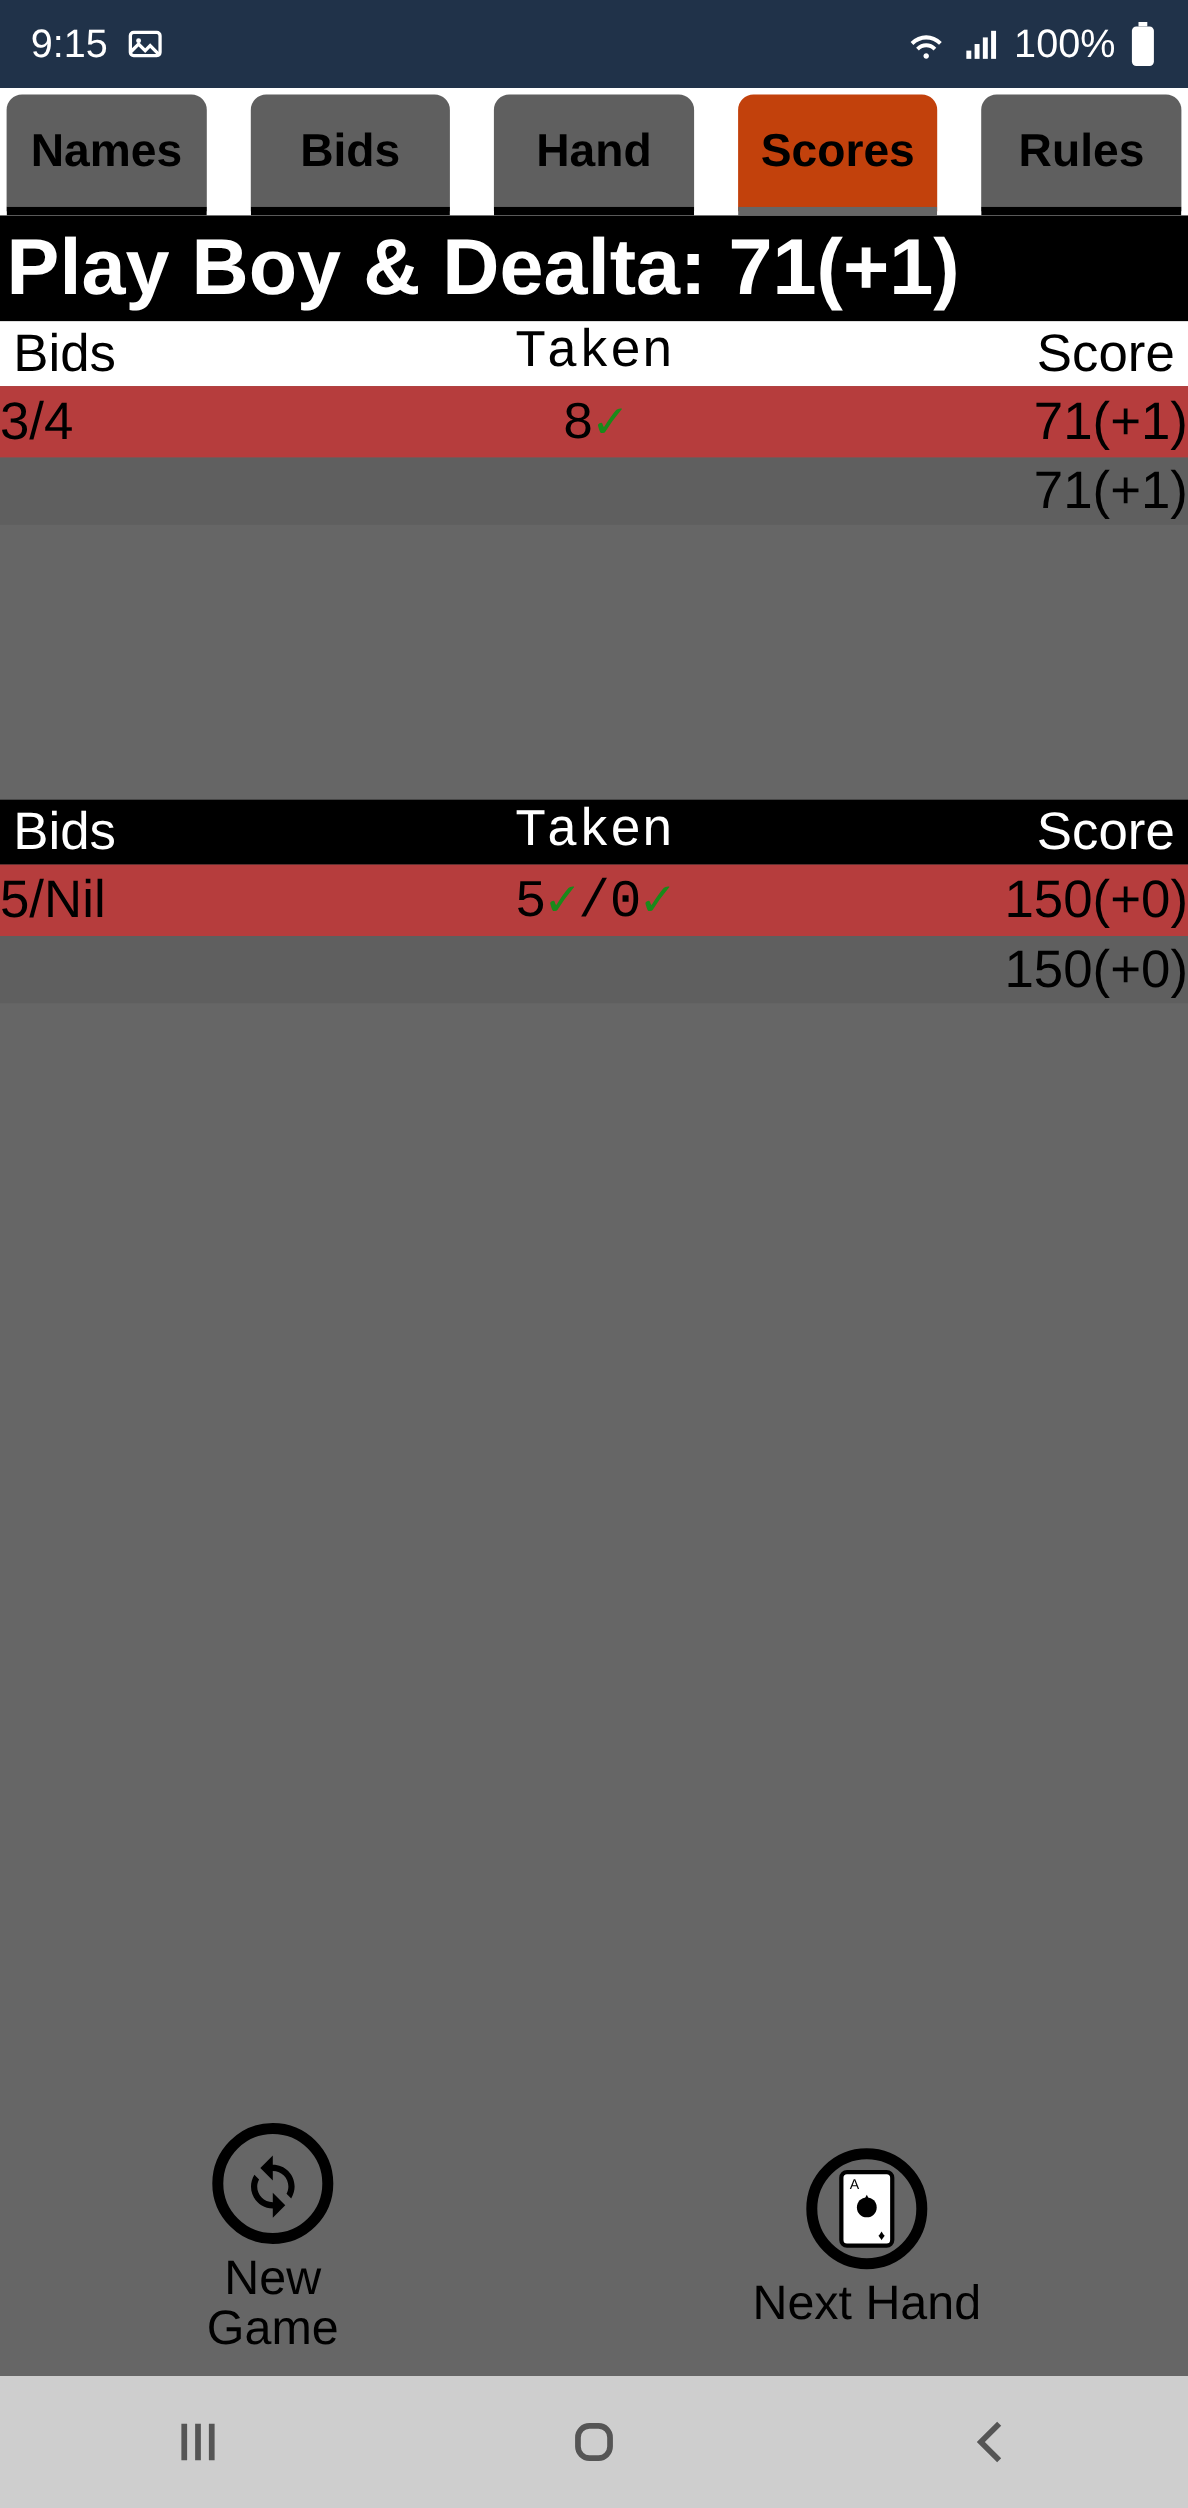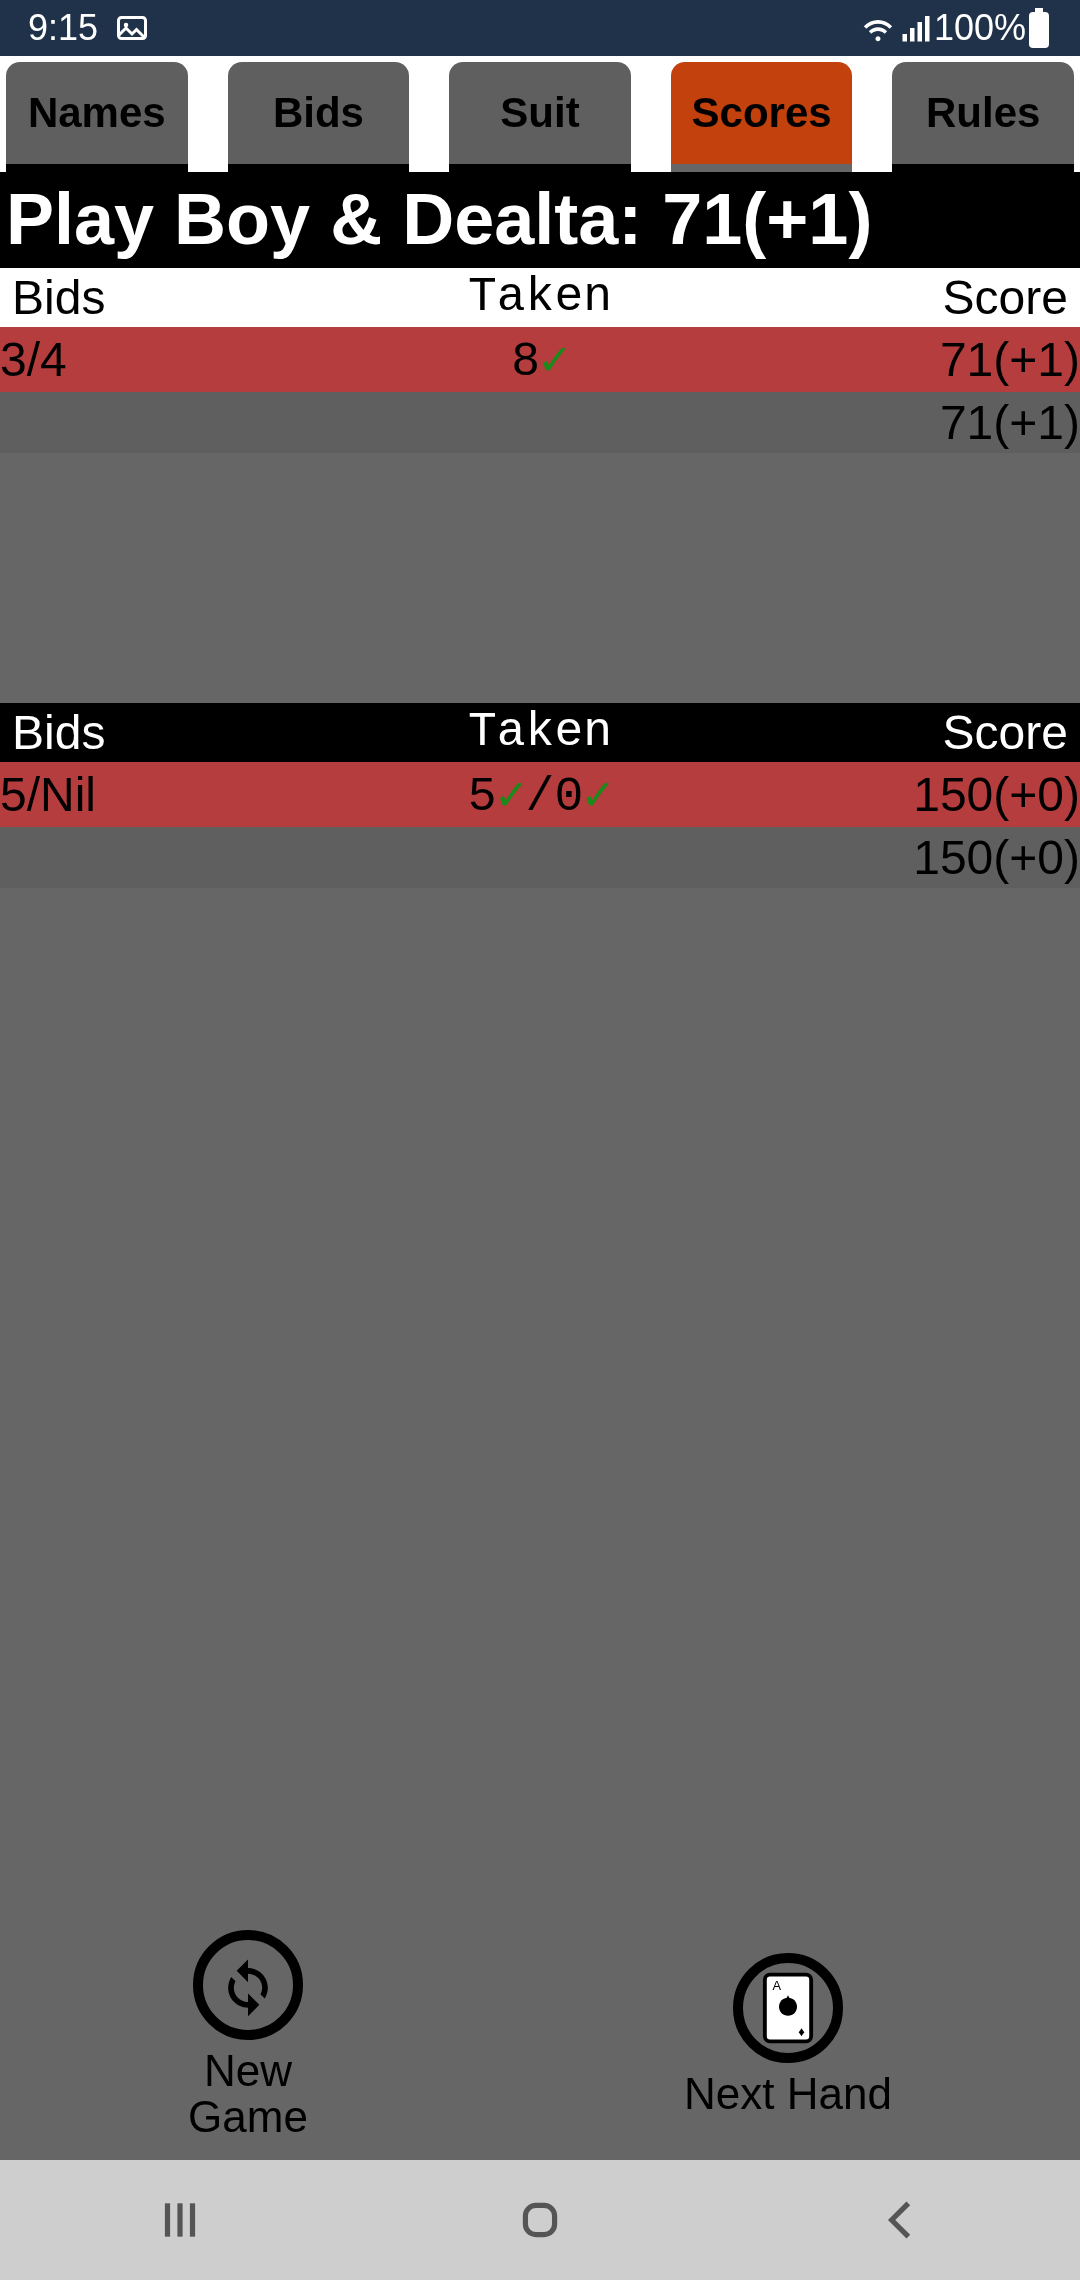--- a/index.html
+++ b/index.html
@@ -6,30 +6,30 @@
 body {
   width: 1080px;
   height: 2280px;
   font-family: Arial, Helvetica, sans-serif;
   background: #fff;
   display: flex;
   flex-direction: column;
   overflow: hidden;
 }
 .status-bar {
-  height: 56px;
+  height: 80px;
   background: #203249;
   color: #fff;
   display: flex;
   align-items: center;
   padding: 0 28px;
   font-size: 36px;
 }
 .status-left { display: flex; align-items: center; gap: 16px; }
-.status-right { margin-left: auto; display: flex; align-items: center; font-size: 36px; }
+.status-right { margin-left: auto; display: flex; align-items: center; gap: 12px; font-size: 36px; }
 .tabs {
   display: flex;
   background: #000;
   padding: 6px 0 0 0;
   gap: 28px;
 }
 .tab {
   flex: 1;
   background: #5f5f5f;
   color: #000;
@@ -162,21 +162,21 @@
           <rect x="1" y="2" width="10" height="18" rx="2"></rect>
           <rect x="4" y="0" width="4" height="2"></rect>
         </svg>
     </span>
   </div>
 </div>
 
 <div class="tabs dim-overlay">
   <div class="tab">Names</div>
   <div class="tab">Bids</div>
-  <div class="tab">Suit</div>
+  <div class="tab">Hand</div>
   <div class="tab active">Scores</div>
   <div class="tab">Rules</div>
 </div>
 
 <div class="content">
 
   <div class="team-header-dark">Play Boy &amp; Dealta: 71(+1)</div>
   <div class="col-headers white-bg">
     <div class="col1">Bids</div>
     <div class="col2">Taken</div>

